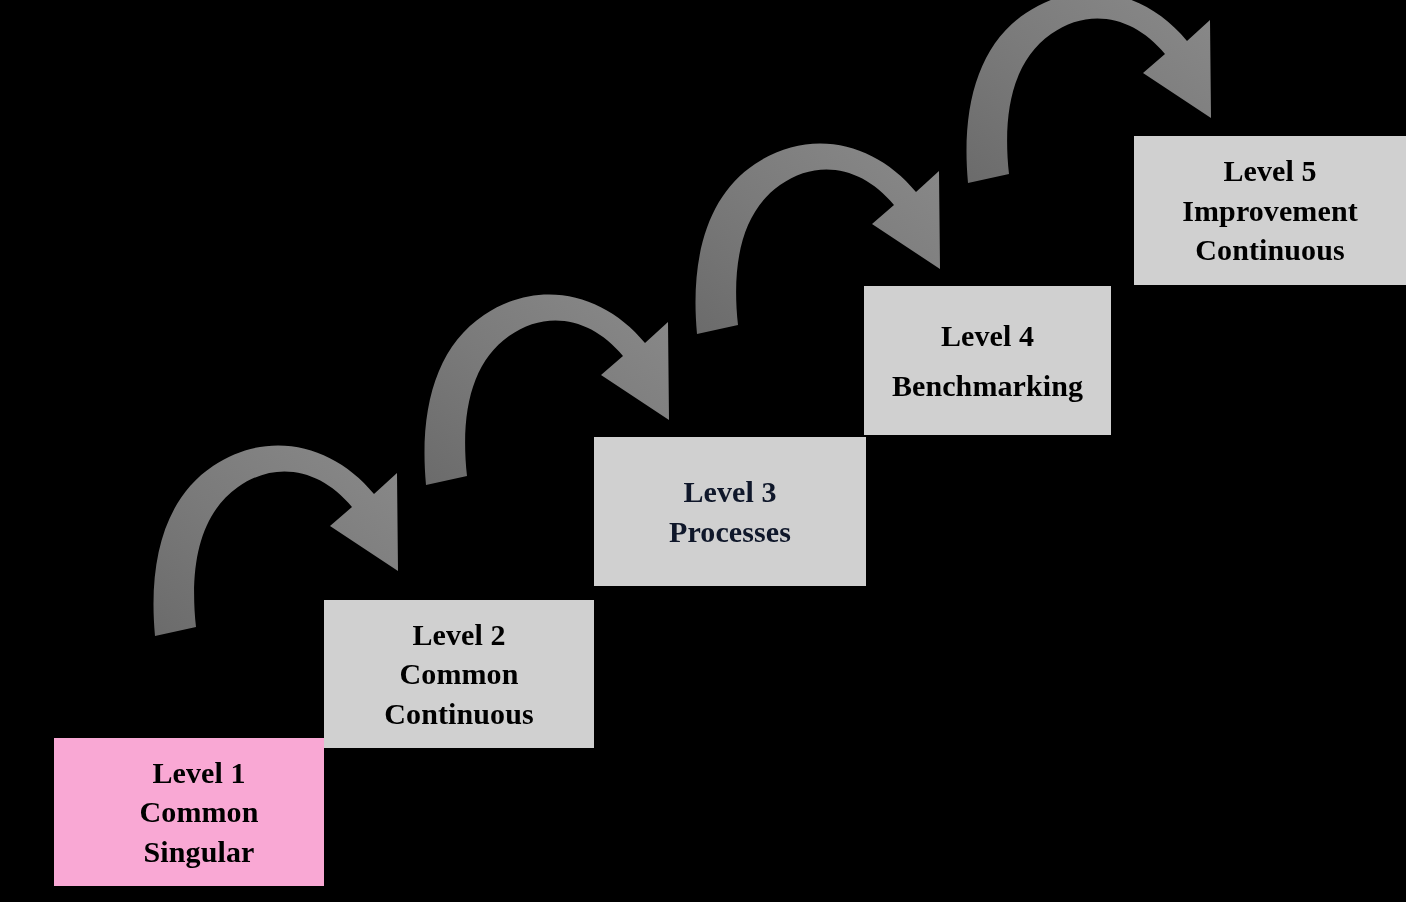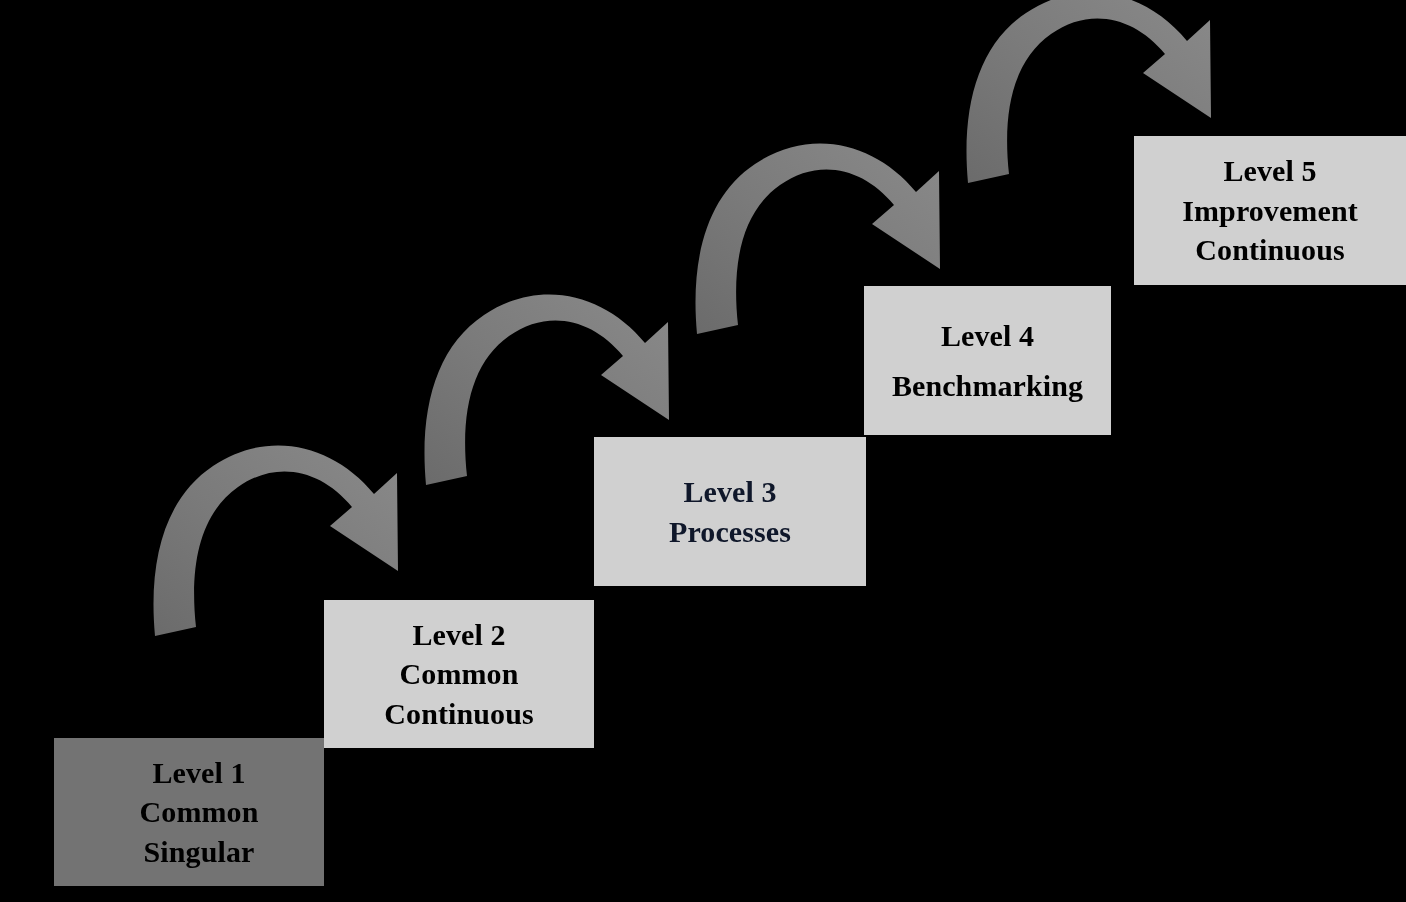--- a/index.html
+++ b/index.html
@@ -76,21 +76,21 @@
     </defs>
 
     <g>
       <use class="arrow" href="#curvedArrowShape" xlink:href="#curvedArrowShape" x="0" y="0" fill="url(#arrGrad)"></use>
       <use class="arrow" href="#curvedArrowShape" xlink:href="#curvedArrowShape" x="271" y="-151" fill="url(#arrGrad)"></use>
       <use class="arrow" href="#curvedArrowShape" xlink:href="#curvedArrowShape" x="542" y="-302" fill="url(#arrGrad)"></use>
       <use class="arrow" href="#curvedArrowShape" xlink:href="#curvedArrowShape" x="813" y="-453" fill="url(#arrGrad)"></use>
     </g>
   </svg>
 
-  <div class="level-box" id="box0" style="left: 54px; top: 738px; width: 270px; height: 148px; background: #737373; color: rgb(0, 0, 0); padding-left: 20px;">
+  <div class="level-box" id="box0" style="left: 54px; top: 738px; width: 270px; height: 148px; background: #f9a8d4; color: rgb(0, 0, 0); padding-left: 20px;">
     <span class="line">Level 1</span>
     <span class="line">Common</span>
     <span class="line">Singular</span>
   </div>
 
   <div class="level-box" id="box1" style="left: 324px; top: 588px; width: 270px; height: 148px; background: rgb(208, 208, 208); color: rgb(0, 0, 0); margin-top: 12px;">
     <span class="line">Level 2</span>
     <span class="line">Common</span>
     <span class="line">Continuous</span>
   </div>

